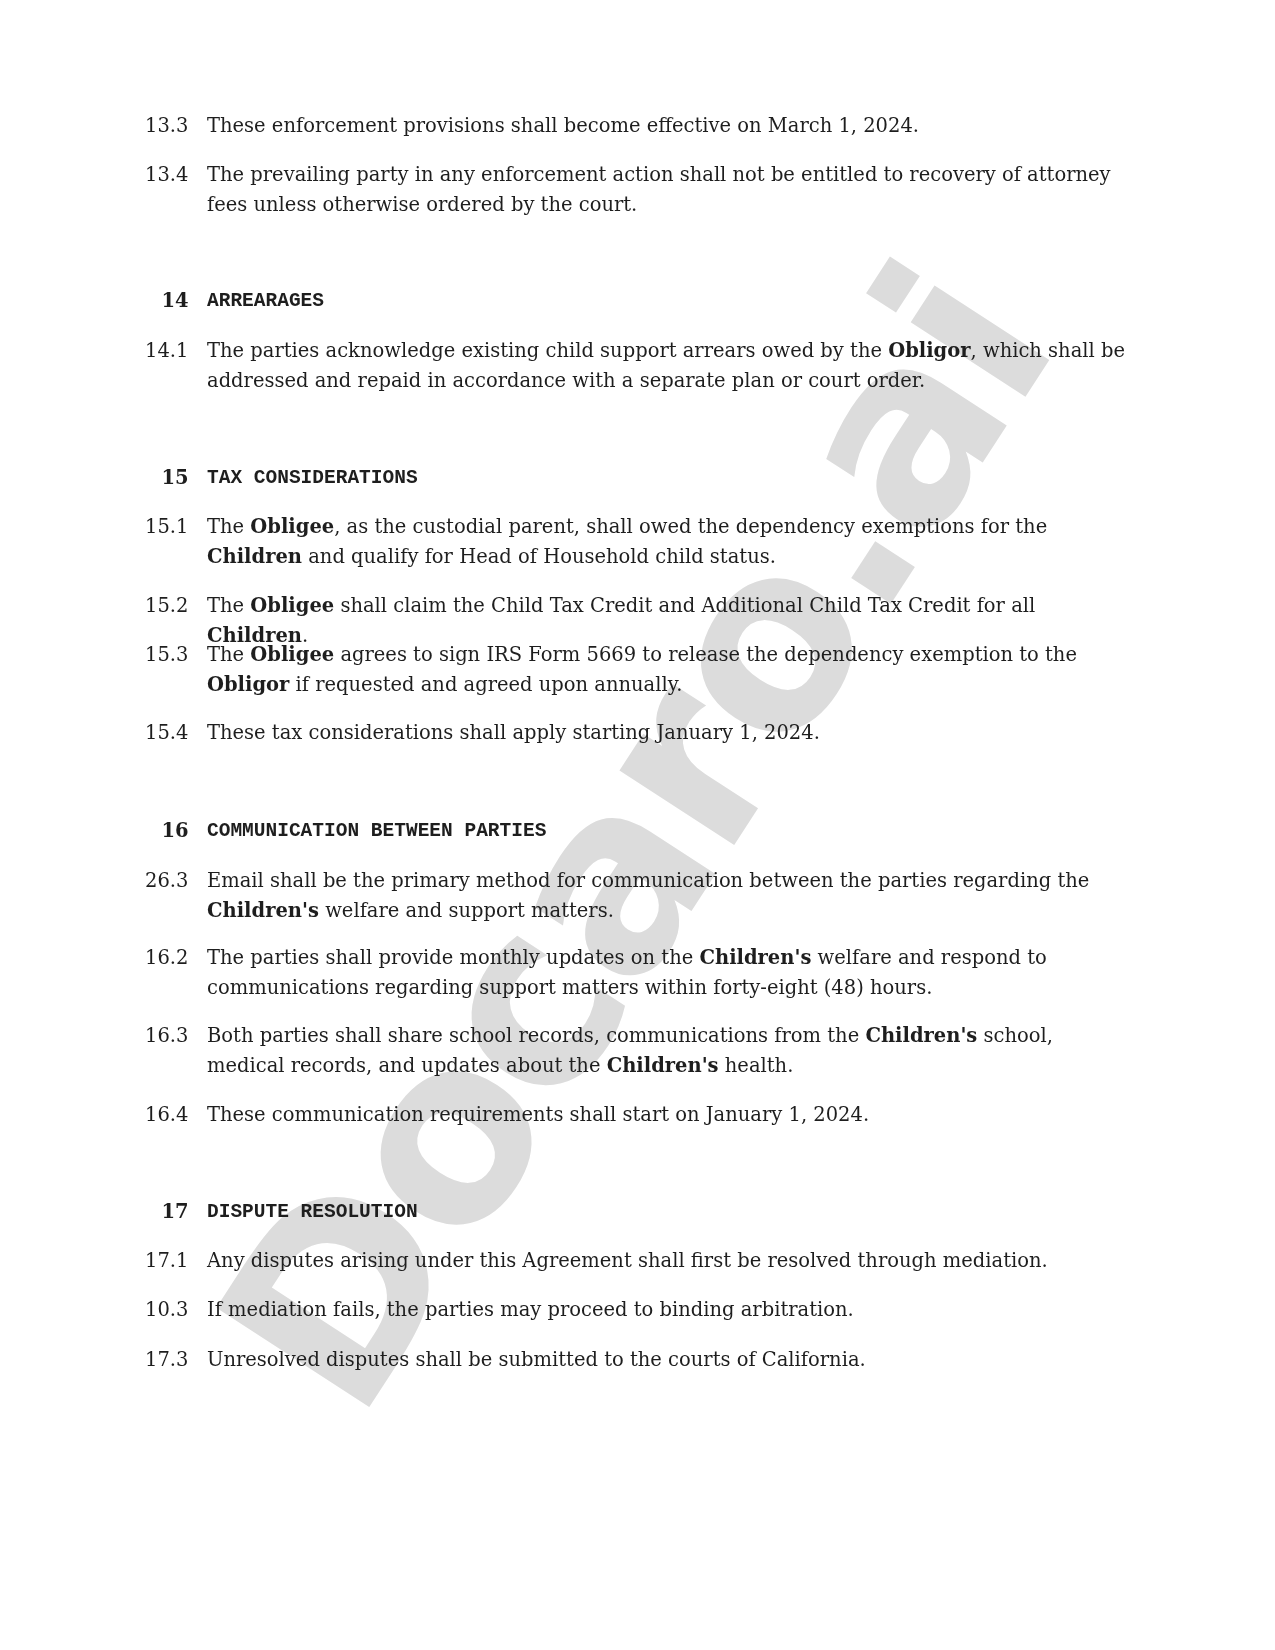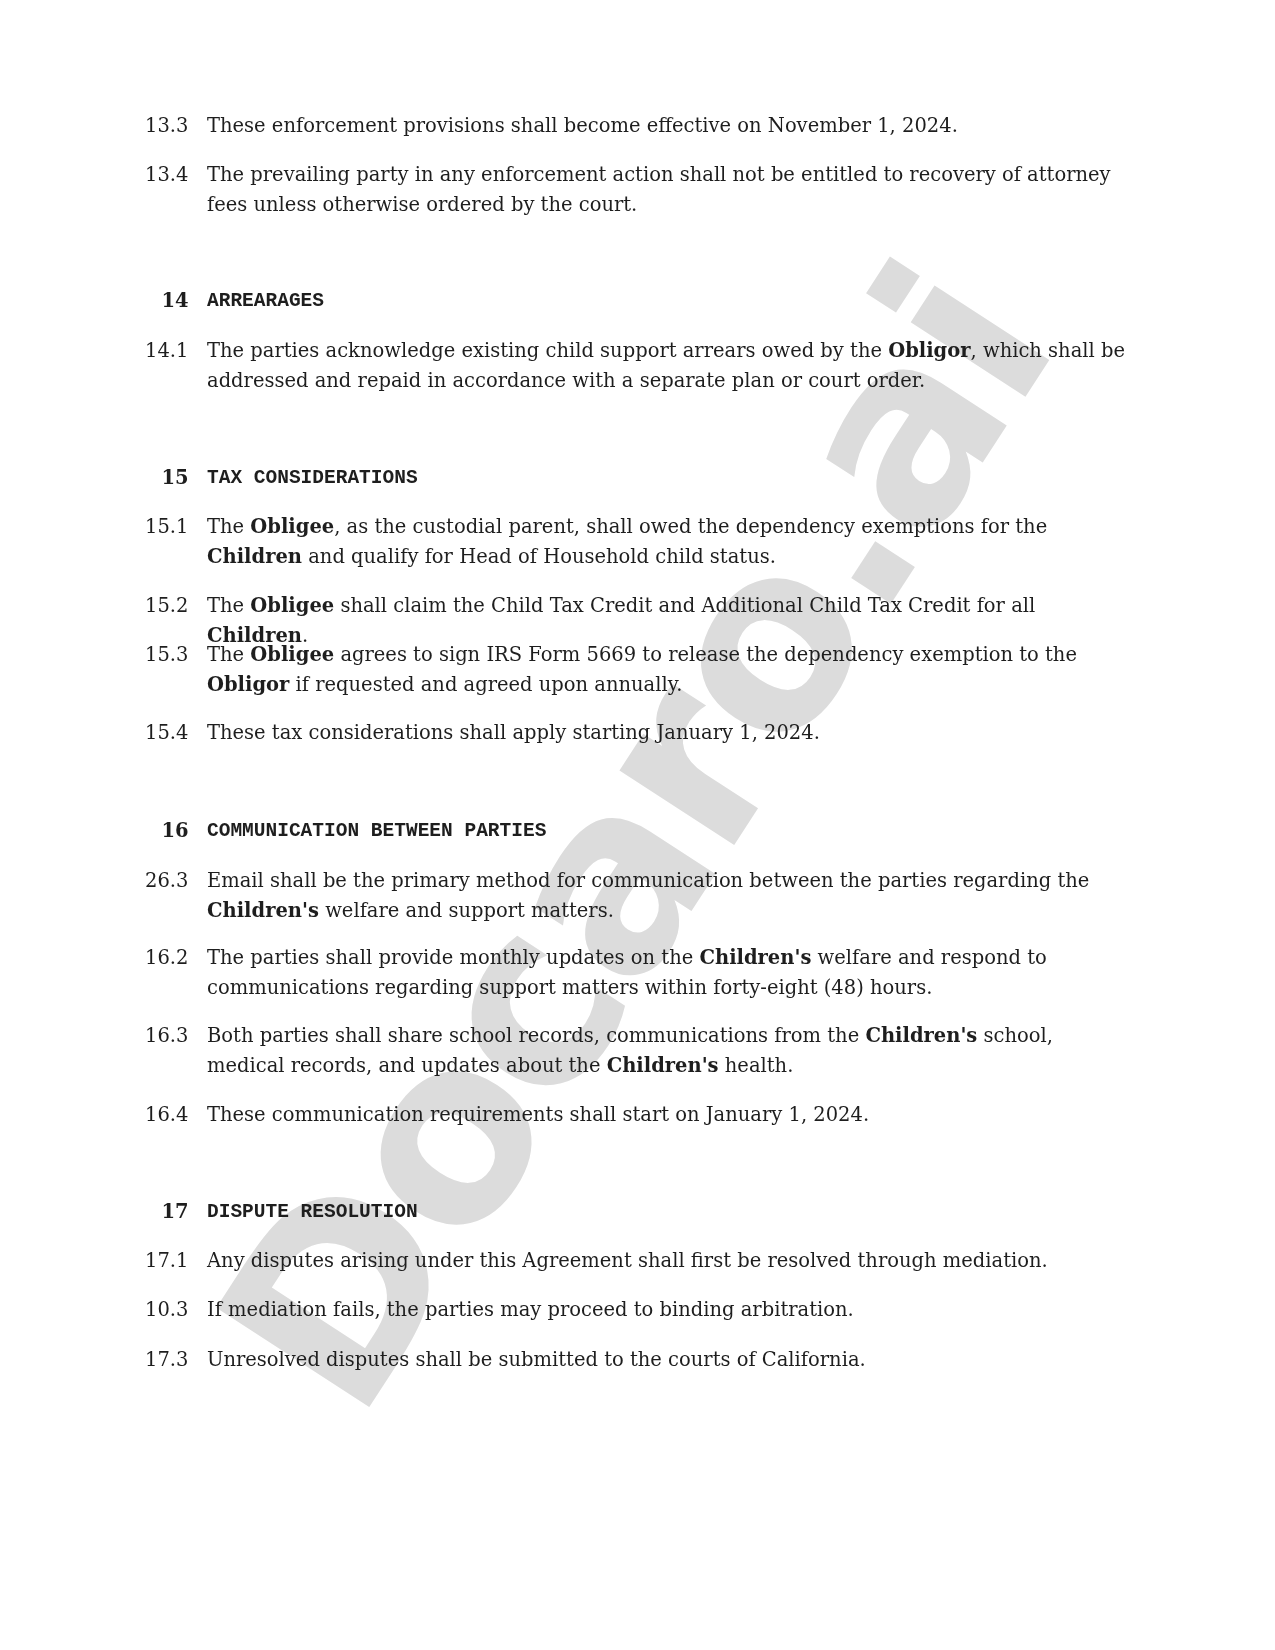--- a/index.html
+++ b/index.html
@@ -24,21 +24,21 @@
 </head>
 <body>
 
 <div class="page">
   <div class="watermark">Docaro.ai</div>
 
   <div class="content">
 
     <div class="row" style="top:111px">
       <span class="num">13.3</span>
-      <span class="text">These enforcement provisions shall become effective on November 1, 2024.</span>
+      <span class="text">These enforcement provisions shall become effective on March 1, 2024.</span>
     </div>
 
     <div class="row" style="top:160px">
       <span class="num">13.4</span>
       <span class="text">The prevailing party in any enforcement action shall not be entitled to recovery of attorney fees unless otherwise ordered by the court.</span>
     </div>
 
     <div class="row heading" style="top:286px">
       <span class="num h">14</span>
       <span class="text">ARREARAGES</span>

